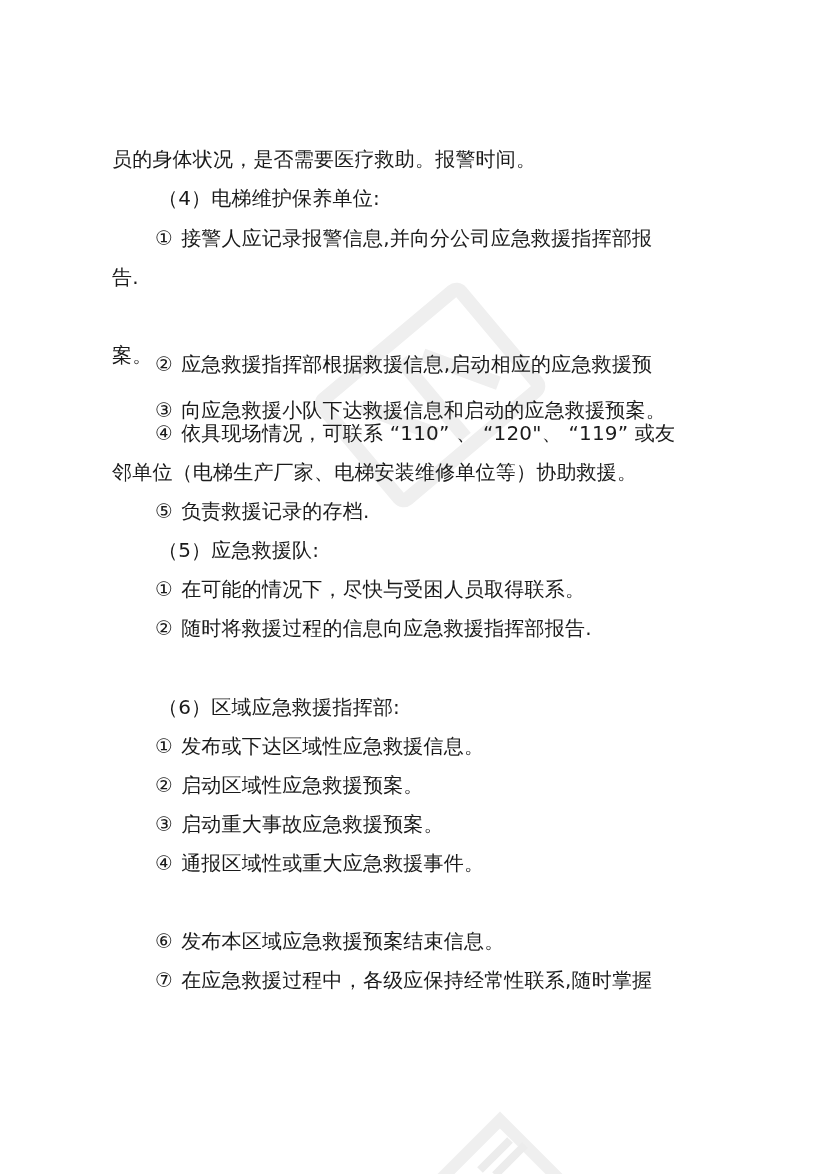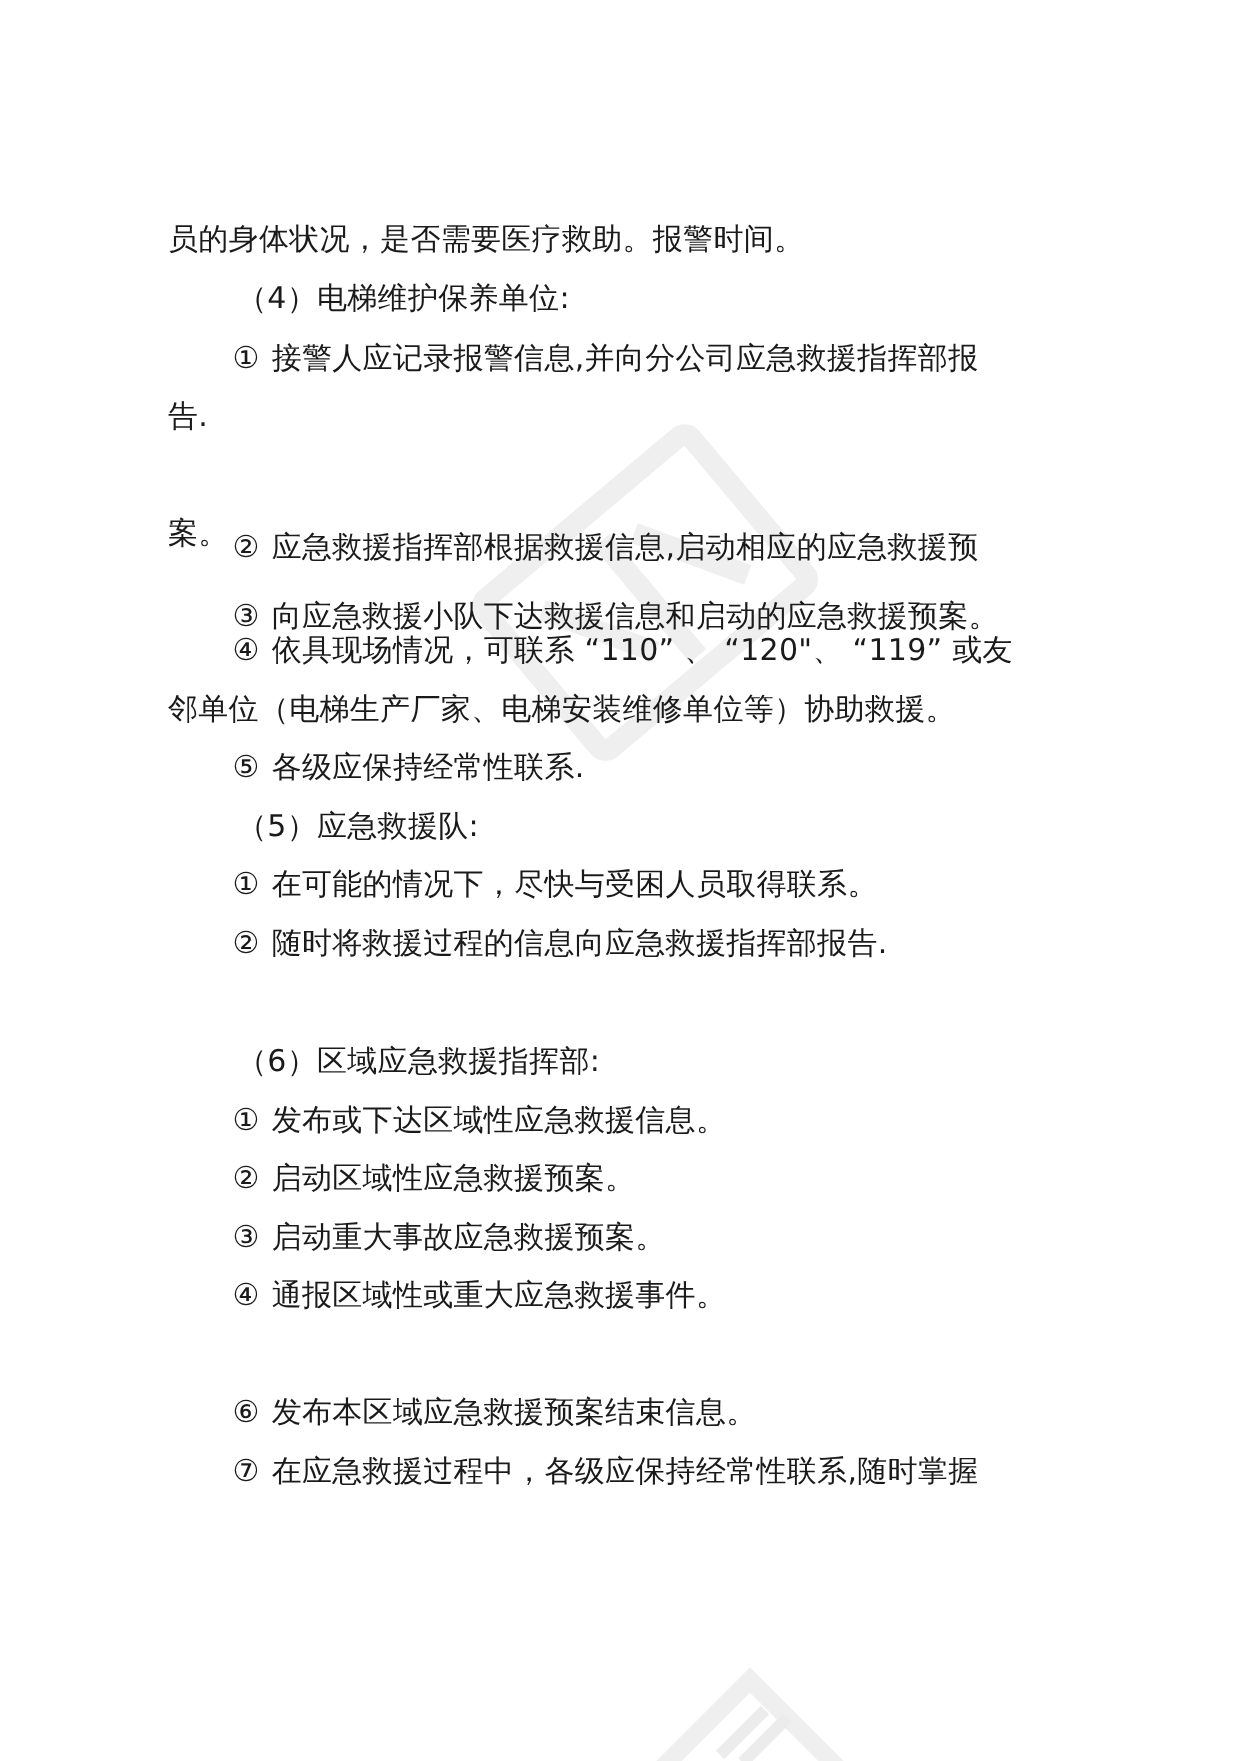--- a/index.html
+++ b/index.html
@@ -29,21 +29,21 @@
 <div class="page" id="page">
     <div class="line" style="left: 112px; top: 146px;"><span>员的身体状况，是否需要医疗救助。报警时间。</span></div>
     <div class="line" style="left: 158px; top: 185px;"><span>（4）电梯维护保养单位:</span></div>
     <div class="line" style="left: 155px; top: 225px;"><span class="num">①</span><span>接警人应记录报警信息,并向分公司应急救援指挥部报</span></div>
     <div class="line" style="left: 112px; top: 264px;"><span>告.</span></div>
     <div class="line" style="left: 155px; top: 303px; margin-top: 48px;"><span class="num">②</span><span>应急救援指挥部根据救援信息,启动相应的应急救援预</span></div>
     <div class="line" style="left: 112px; top: 342px;"><span>案。</span></div>
     <div class="line" style="left: 155px; top: 381px; margin-top: 16px;"><span class="num">③</span><span>向应急救援小队下达救援信息和启动的应急救援预案。</span></div>
     <div class="line" style="left: 155px; top: 420px;"><span class="num">④</span><span>依具现场情况，可联系 “110” 、 “120"、 “119” 或友</span></div>
     <div class="line" style="left: 112px; top: 459px;"><span>邻单位（电梯生产厂家、电梯安装维修单位等）协助救援。</span></div>
-    <div class="line" style="left: 155px; top: 498px;"><span class="num">⑤</span><span>各级应保持经常性联系.</span></div>
+    <div class="line" style="left: 155px; top: 498px;"><span class="num">⑤</span><span>负责救援记录的存档.</span></div>
     <div class="line" style="left: 158px; top: 537px;"><span>（5）应急救援队:</span></div>
     <div class="line" style="left: 155px; top: 615px;"><span class="num">②</span><span>随时将救援过程的信息向应急救援指挥部报告.</span></div>
     <div class="line" style="left: 155px; top: 576px;"><span class="num">①</span><span>在可能的情况下，尽快与受困人员取得联系。</span></div>
     <div class="line" style="left: 158px; top: 694px;"><span>（6）区域应急救援指挥部:</span></div>
     <div class="line" style="left: 155px; top: 733px;"><span class="num">①</span><span>发布或下达区域性应急救援信息。</span></div>
     <div class="line" style="left: 155px; top: 772px;"><span class="num">②</span><span>启动区域性应急救援预案。</span></div>
     <div class="line" style="left: 155px; top: 811px;"><span class="num">③</span><span>启动重大事故应急救援预案。</span></div>
     <div class="line" style="left: 155px; top: 850px;"><span class="num">④</span><span>通报区域性或重大应急救援事件。</span></div>
     <div class="line" style="left: 155px; top: 928px;"><span class="num">⑥</span><span>发布本区域应急救援预案结束信息。</span></div>
     <div class="line" style="left: 155px; top: 967px;"><span class="num">⑦</span><span>在应急救援过程中，各级应保持经常性联系,随时掌握</span></div>

